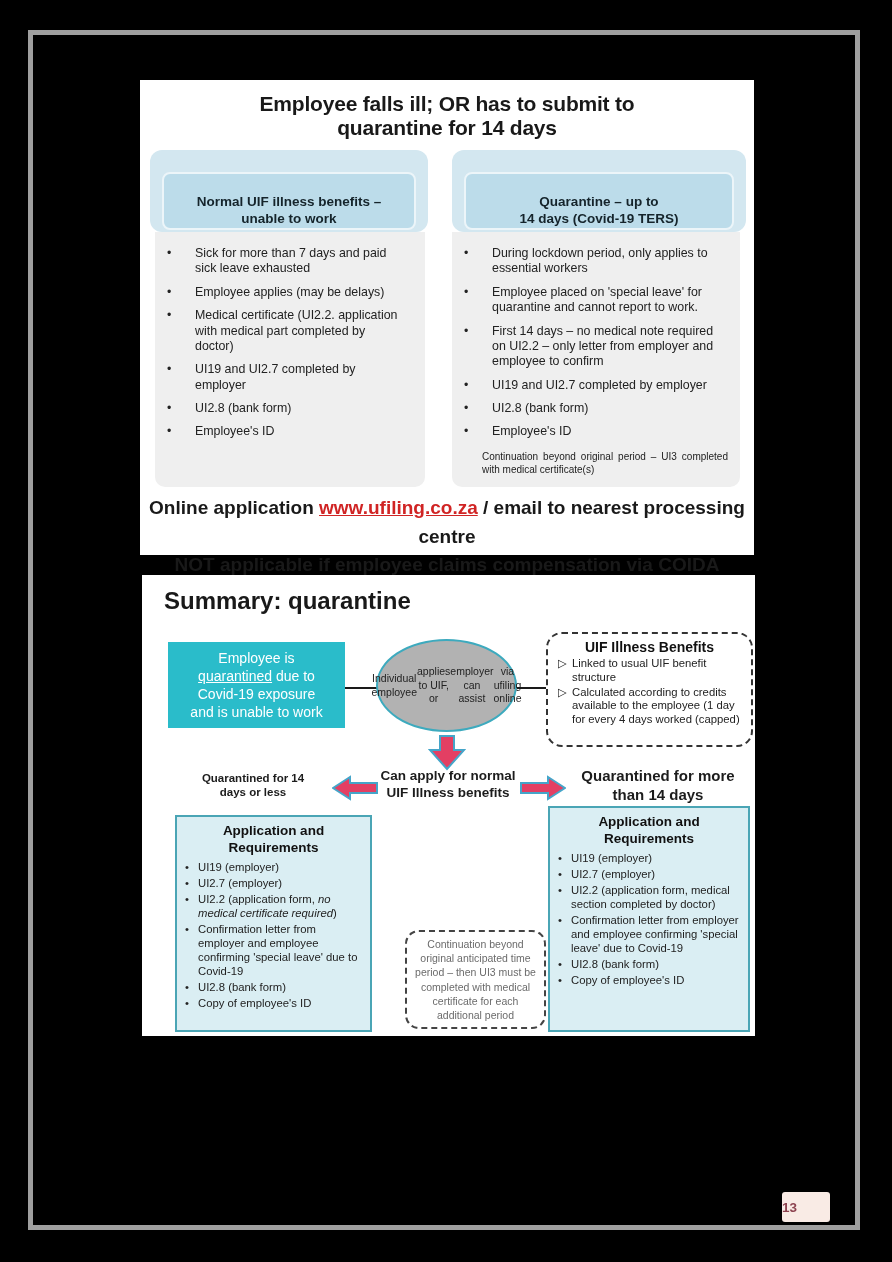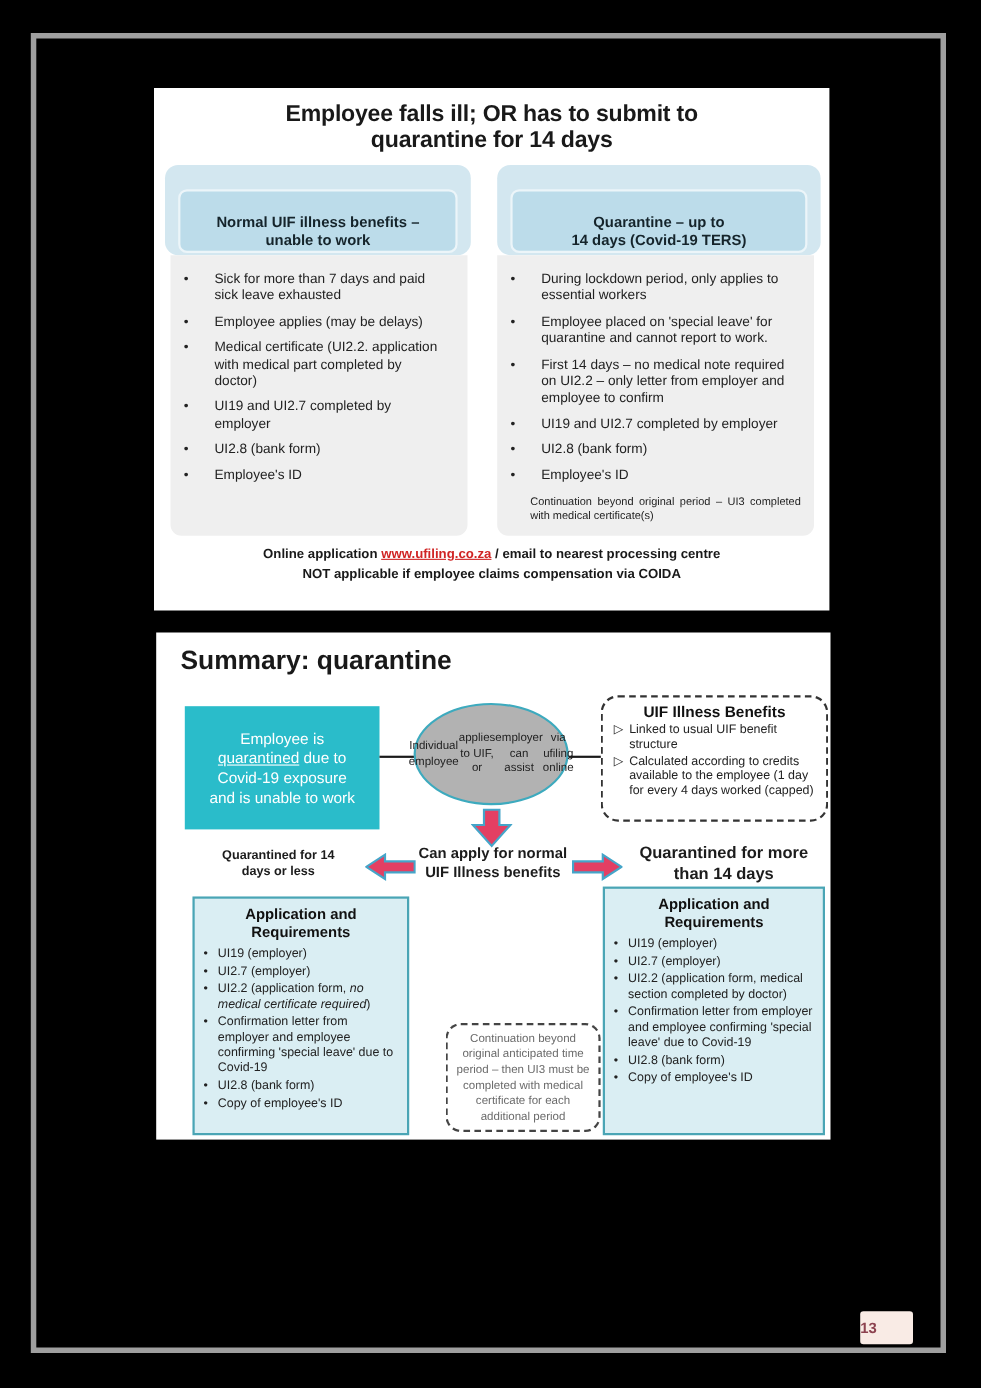--- a/index.html
+++ b/index.html
@@ -23,26 +23,26 @@
               font-size:13.5px;font-weight:bold;line-height:1.3;text-align:center;color:#15242b;}
   .gray-col{position:absolute;top:152px;height:255px;background:#efefef;
             border-radius:0 0 10px 10px;padding-top:14px;box-sizing:border-box;}
   .gray-col.l{left:15px;width:270px;}
   .gray-col.r{left:312px;width:288px;}
   .bli{display:flex;padding:0 18px 8px 12px;font-size:12.4px;line-height:1.24;color:#222;}
   .bli .mark{width:28px;flex:0 0 28px;}
   .gray-col.r .bli{padding-right:10px;}
   .cont-par{padding:2px 12px 0 30px;font-size:10px;line-height:1.3;text-align:justify;color:#222;}
   .s1-footer{position:absolute;top:414px;left:0;right:0;text-align:center;
-             font-size:12px;font-weight:bold;line-height:1.5;color:#191919;}
+             font-size:19px;font-weight:bold;line-height:1.5;color:#191919;}
   .red-link{color:#d02424;text-decoration:underline;cursor:pointer;}
 
   
   .s2-title{position:absolute;left:22px;top:12px;font-size:24px;font-weight:bold;color:#191919;}
-  .teal-box{position:absolute;left:26px;top:67px;width:177px;height:112px;background:#2abcca;
+  .teal-box{position:absolute;left:26px;top:67px;width:177px;height:86px;background:#2abcca;
             color:#fff;font-size:14px;line-height:1.3;display:flex;flex-direction:column;
             justify-content:center;align-items:center;text-align:center;}
   .u{text-decoration:underline;}
   .conn{position:absolute;height:2px;background:#1a1a1a;}
   .ellipse{position:absolute;left:234px;top:64px;width:141px;height:93px;border-radius:50%;
            background:#b2b2b2;border:2px solid #3daabe;box-sizing:border-box;
            display:flex;justify-content:center;align-items:center;
            font-size:10.5px;line-height:1.3;text-align:center;color:#222;}
   .benefits{position:absolute;left:404px;top:57px;width:207px;height:115px;background:#fff;
             border:2px dashed #333;border-radius:16px;box-sizing:border-box;}

